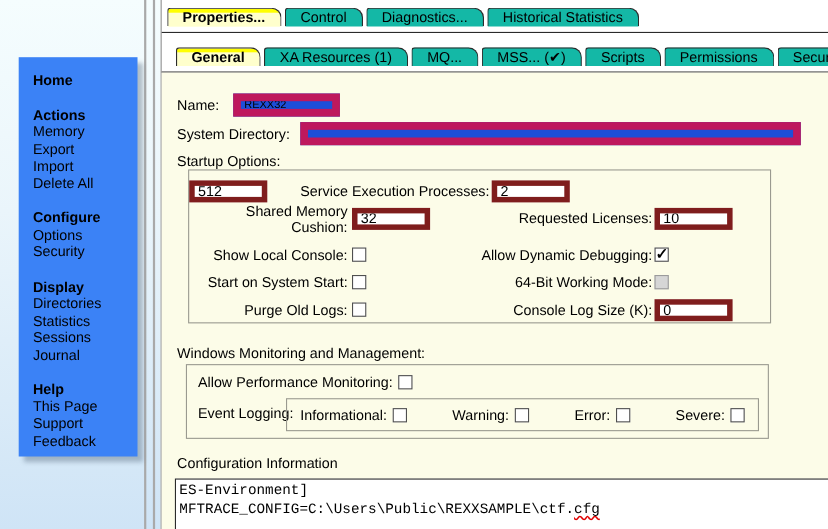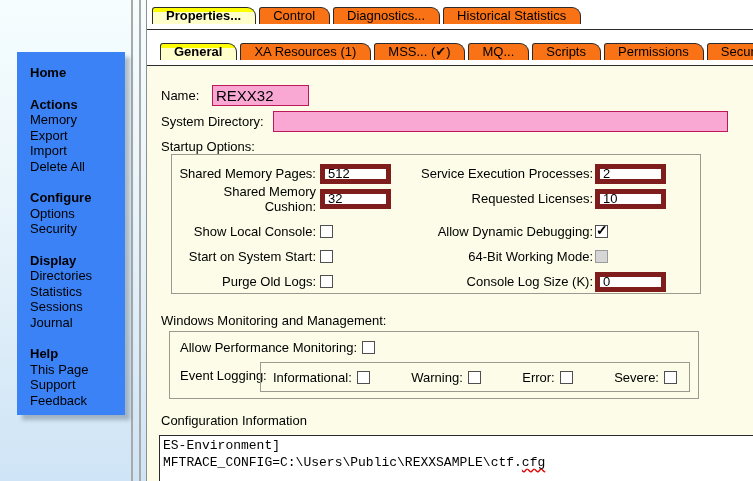--- a/index.html
+++ b/index.html
@@ -28,35 +28,35 @@
   }
   .tabrow{
     position:absolute;left:0;display:flex;align-items:center;
     border-bottom:1px solid #2b2b2b;box-sizing:border-box;white-space:nowrap;
   }
   .toptabs{top:2px;height:28px;width:607px;padding-left:5px;}
   .subtabs{top:38px;height:28px;width:607px;padding-left:13px;}
   .tab{
     flex:0 0 auto;display:flex;align-items:center;
     border:1px solid #2b2b2b;border-bottom:none;border-radius:3px 9px 0 0;
-    background:#f97316;padding:0 14px 1px 13px;margin-right:3px;cursor:pointer;
+    background:#14b8a6;padding:0 14px 1px 13px;margin-right:3px;cursor:pointer;
   }
   .tab.active{
     background:linear-gradient(#ffff00 0 4px,#ffffcc 4px);
     font-weight:bold;
   }
   
   .panel{
     position:absolute;left:0;top:66px;width:607px;height:415px;
     background:#fcfce8;
   }
   .lbl{position:absolute;line-height:16px;}
   .tinput{
-    position:absolute;height:21px;border:1px solid #be185d;background:#f9a8d4;
-    font-family:"Liberation Sans",sans-serif;font-size:15px;padding:0 3px;
+    position:absolute;height:21px;border:7px solid #be185d;background:#1d4ed8;
+    font-family:"Liberation Sans",sans-serif;font-size:10px;padding:0 3px;
     box-sizing:border-box;color:#000;
   }
   fieldset,.fsbox{border:1px solid #9a9a90;background:transparent;}
   .fsbox{position:absolute;box-sizing:border-box;}
   .fs-row{display:flex;align-items:center;height:25px;}
   .fs-row.gap{margin-top:8px;}
   .l-label{width:144px;text-align:right;padding-right:4px;flex:0 0 auto;}
   .l-zone{width:74px;flex:0 0 auto;display:flex;align-items:center;}
   .r-label{width:199px;text-align:right;padding-right:2px;flex:0 0 auto;}
   .r-zone{width:75px;flex:0 0 auto;display:flex;align-items:center;}
@@ -137,40 +137,39 @@
   <div class="tabrow toptabs">
     <div class="tab active">Properties...</div>
     <div class="tab">Control</div>
     <div class="tab">Diagnostics...</div>
     <div class="tab">Historical Statistics</div>
   </div>
 
   <div class="tabrow subtabs">
     <div class="tab active">General</div>
     <div class="tab">XA Resources (1)</div>
+    <div class="tab">MQ...</div>
     <div class="tab">MSS... (✔)</div>
-    <div class="tab">MQ...</div>
     <div class="tab">Scripts</div>
     <div class="tab">Permissions</div>
     <div class="tab">Security</div>
   </div>
 
   <div class="panel">
 
     <div class="lbl" style="left:14px;top:22px;">Name:</div>
     <input class="tinput" style="left: 65px; top: 19px; width: 97px;" type="text" value="REXX32">
 
     <div class="lbl" style="left:14px;top:48px;">System Directory:</div>
     <input class="tinput" style="left: 126px; top: 45px; width: 455px;" type="text" value="">
 
     <div class="lbl" style="left:14px;top:73px;">Startup Options:</div>
 
     <div class="fsbox" style="left:24px;top:88px;width:530px;height:140px;padding-top:6px;">
       <div class="fs-row">
-        <div class="l-label">Shared Memory Pages:</div>
         <div class="l-zone">
             <input class="numin" type="text" value="512" style="">
           </div>
         <div class="r-label">Service Execution Processes:</div>
         <div class="r-zone">
             <input class="numin" type="text" value="2" style="">
           </div>
       </div>
       <div class="fs-row">
         <div class="l-label">Shared Memory Cushion:</div>

